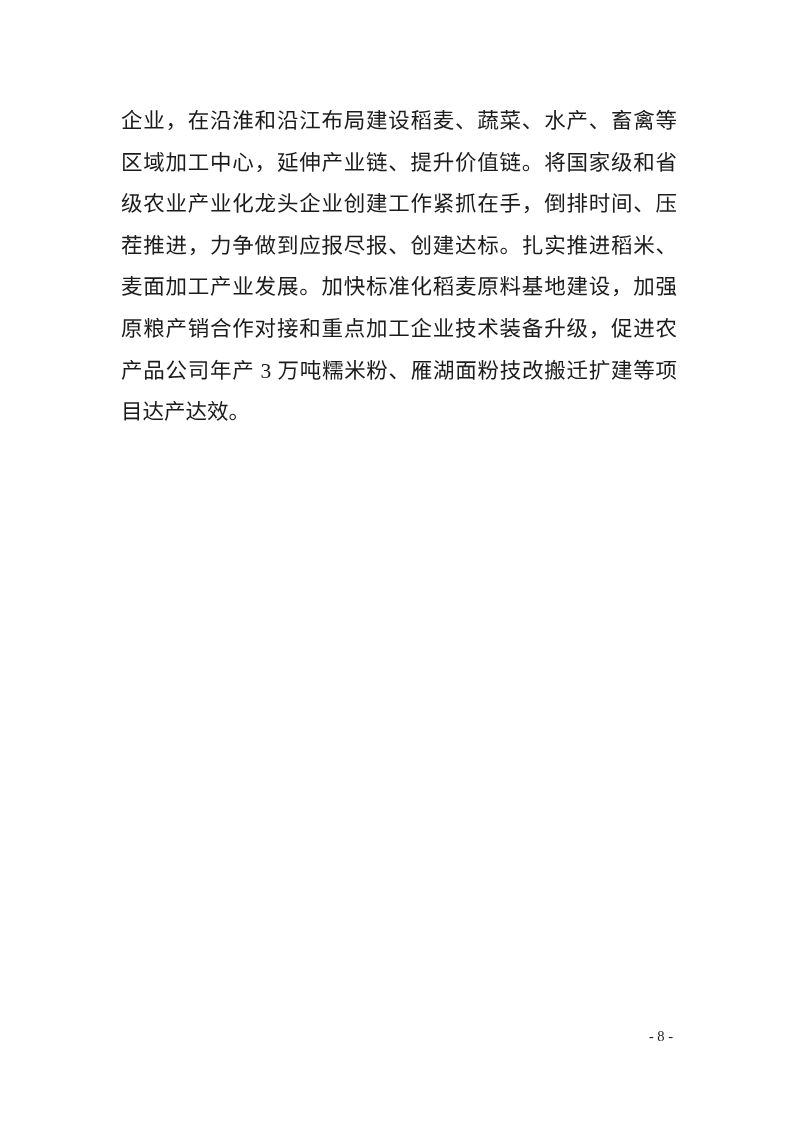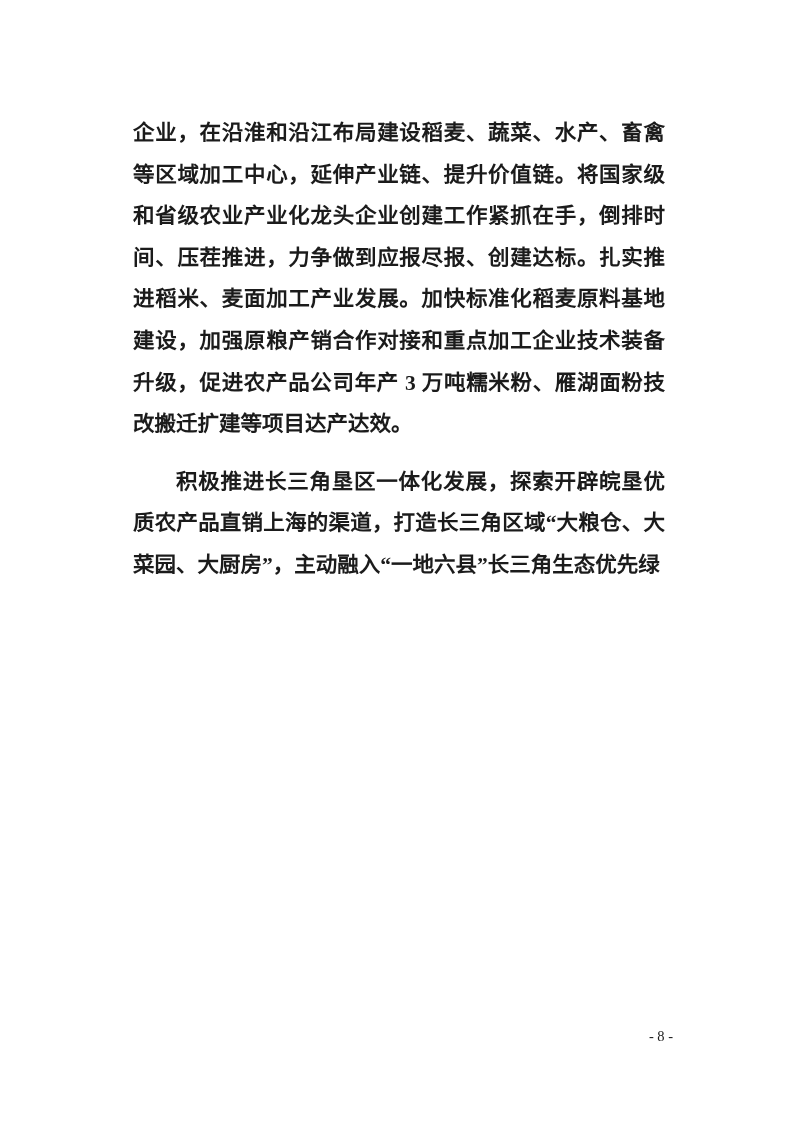--- a/index.html
+++ b/index.html
@@ -20,23 +20,22 @@
     position: absolute;
     left: 117px;
     top: 97px;
     width: 564px;
     font-size: 21.5px;
     line-height: 41.6px;
     text-align: justify;
     text-justify: inter-ideograph;
   }
   .para {
-    margin: 16px;
+    margin: 4px;
     padding: 0;
-    font-weight: bold;
   }
   .para.indent {
     text-indent: 2em;
   }
   .para.heading {
     text-indent: 2em;
   }
   .page-number {
     position: absolute;
     top: 1026px;
@@ -48,16 +47,15 @@
     color: #1b1b1b;
     font-family: "Liberation Serif", "DejaVu Serif", serif;
   }
 </style>
 </head>
 <body>
 
 <div class="page">
   <div class="content">
     <p class="para">企业，在沿淮和沿江布局建设稻麦、蔬菜、水产、畜禽等区域加工中心，延伸产业链、提升价值链。将国家级和省级农业产业化龙头企业创建工作紧抓在手，倒排时间、压茬推进，力争做到应报尽报、创建达标。扎实推进稻米、麦面加工产业发展。加快标准化稻麦原料基地建设，加强原粮产销合作对接和重点加工企业技术装备升级，促进农产品公司年产 3 万吨糯米粉、雁湖面粉技改搬迁扩建等项目达产达效。</p>
-    <p class="para indent">积极推进长三角垦区一体化发展，探索开辟皖垦优质农产品直销上海的渠道，打造长三角区域“大粮仓、大菜园、大厨房”，主动融入“一地六县”长三角生态优先绿</p>
   </div>
   <div class="page-number">- 8 -</div>
 </div>
 
 </body></html>

